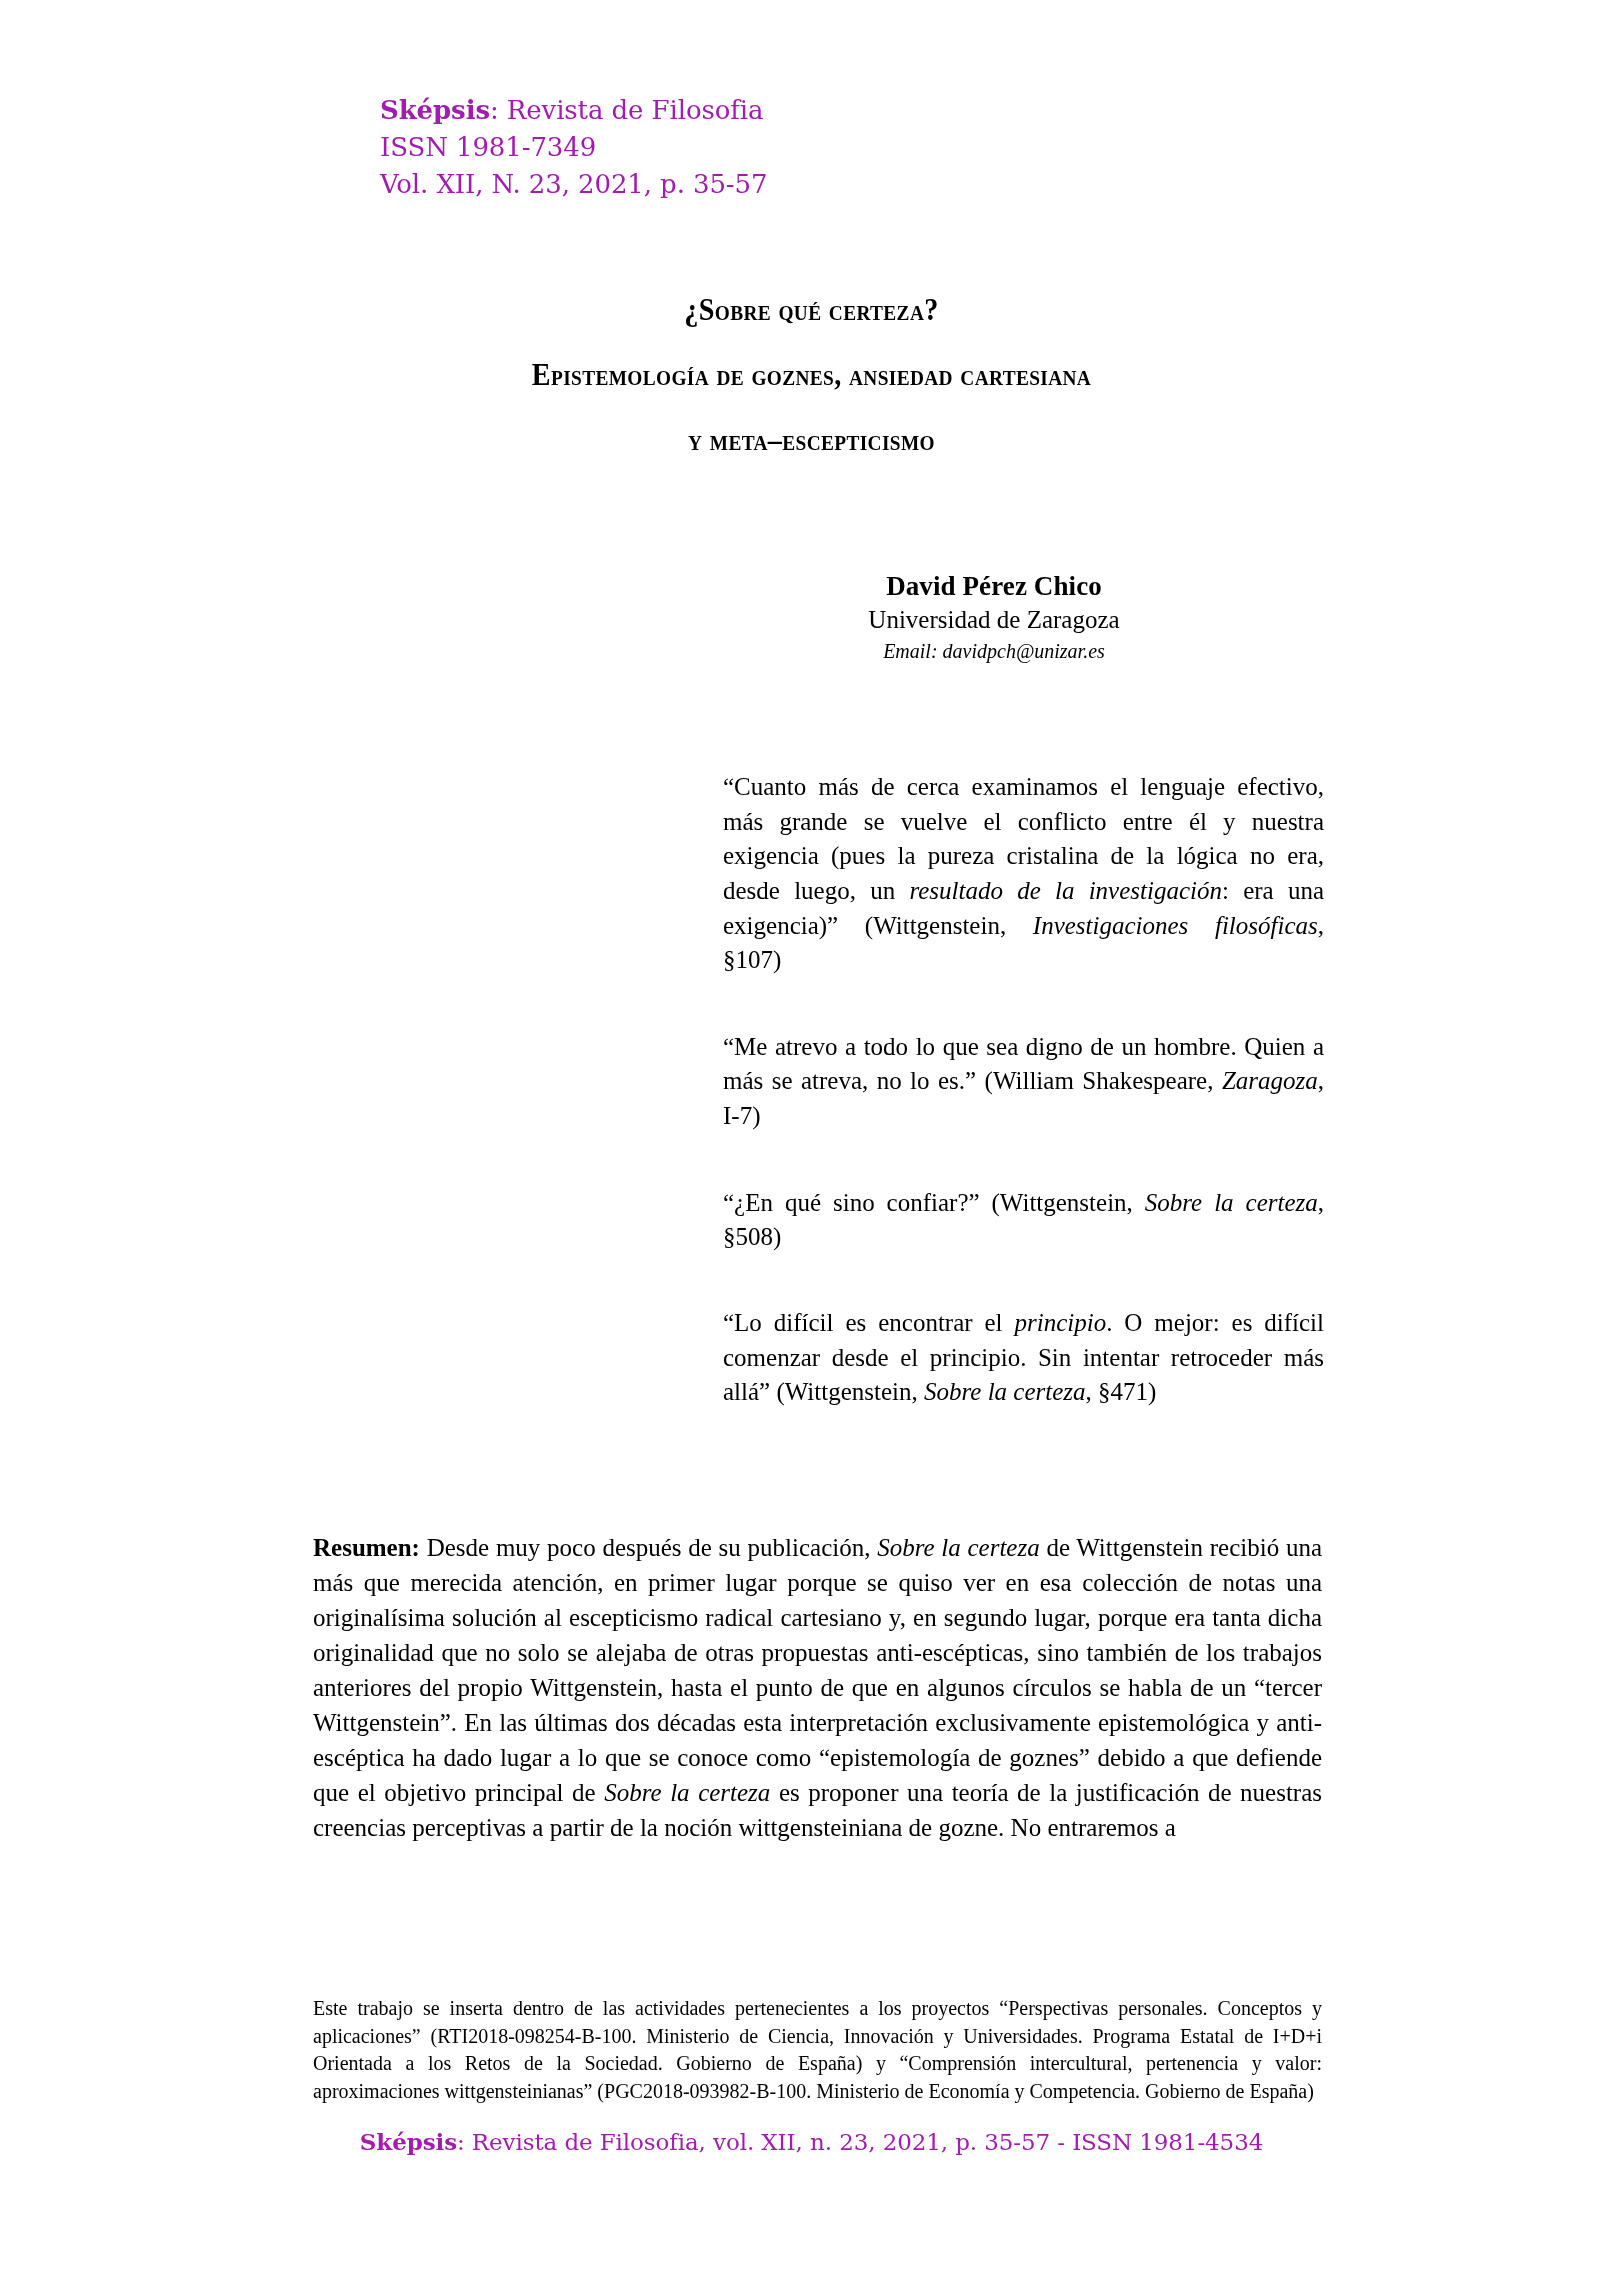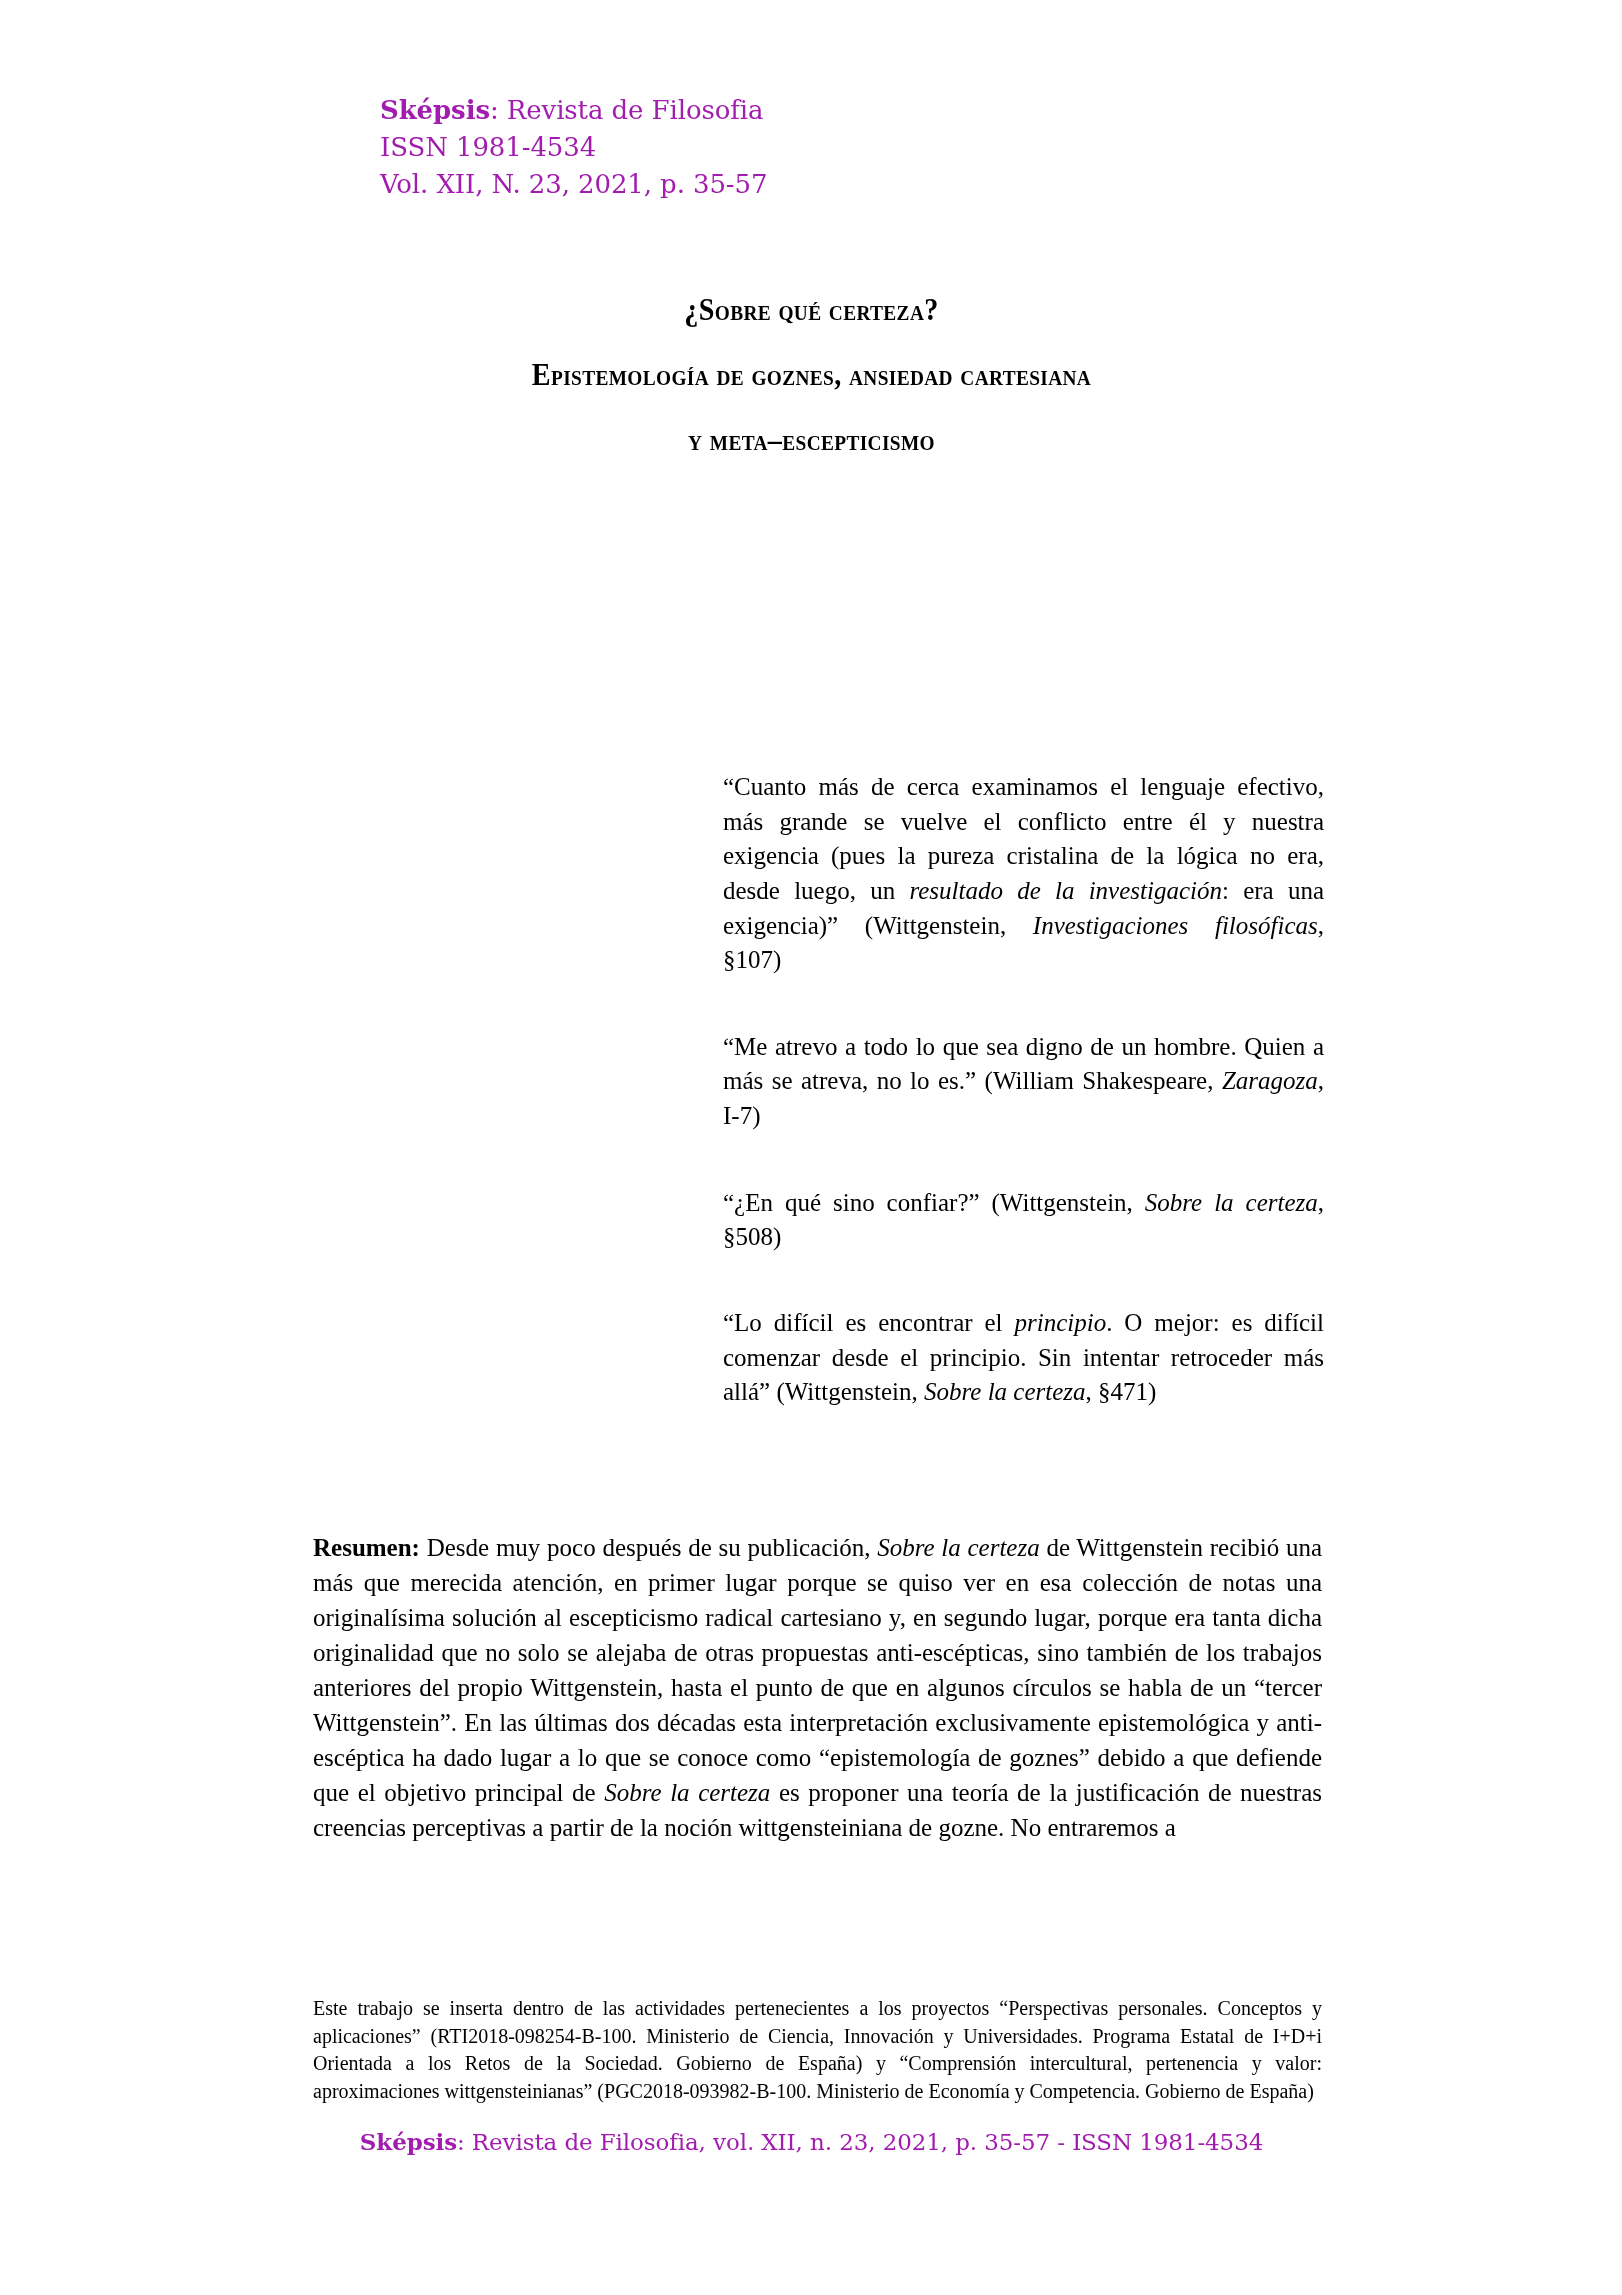--- a/index.html
+++ b/index.html
@@ -159,30 +159,35 @@
   }
   .page-footer .brand { font-weight: 700; }
 </style>
 </head>
 <body>
 
 <div class="page">
 
   <div class="masthead">
     <div class="masthead-line"><span class="brand">Sképsis</span><span>: Revista de Filosofia</span></div>
-    <div class="masthead-line">ISSN 1981-4534</div>
+    <div class="masthead-line">ISSN 1981-7349</div>
     <div class="masthead-line">Vol. XII, N. 23, 2021, p. 35-57</div>
   </div>
 
   <div class="title-block">
     <div class="title-line l1">¿Sobre qué certeza?</div>
     <div class="title-line l2">Epistemología de goznes, ansiedad cartesiana</div>
     <div class="title-line l3">y meta–escepticismo</div>
   </div>
 
+  <div class="author-block">
+    <div class="author-name">David Pérez Chico</div>
+    <div class="author-affil">Universidad de Zaragoza</div>
+    <div class="author-email">Email: davidpch@unizar.es</div>
+  </div>
 
   <div class="epigraphs">
 
     <div class="epigraph e1"><span>“Cuanto más de cerca examinamos el lenguaje efectivo, más grande se vuelve el conflicto entre él y nuestra exigencia (pues la pureza cristalina de la lógica no era, desde luego, un </span><i>resultado de la investigación</i><span>: era una exigencia)” (Wittgenstein, </span><i>Investigaciones filosóficas</i><span>, §107)</span></div>
 
     <div class="epigraph e2"><span>“Me atrevo a todo lo que sea digno de un hombre. Quien a más se atreva, no lo es.” (William Shakespeare, </span><i>Zaragoza</i><span>, I-7)</span></div>
 
     <div class="epigraph e3"><span>“¿En qué sino confiar?” (Wittgenstein, </span><i>Sobre la certeza</i><span>, §508)</span></div>
 
     <div class="epigraph e4"><span>“Lo difícil es encontrar el </span><i>principio</i><span>. O mejor: es difícil comenzar desde el principio. Sin intentar retroceder más allá” (Wittgenstein, </span><i>Sobre la certeza</i><span>, §471)</span></div>

